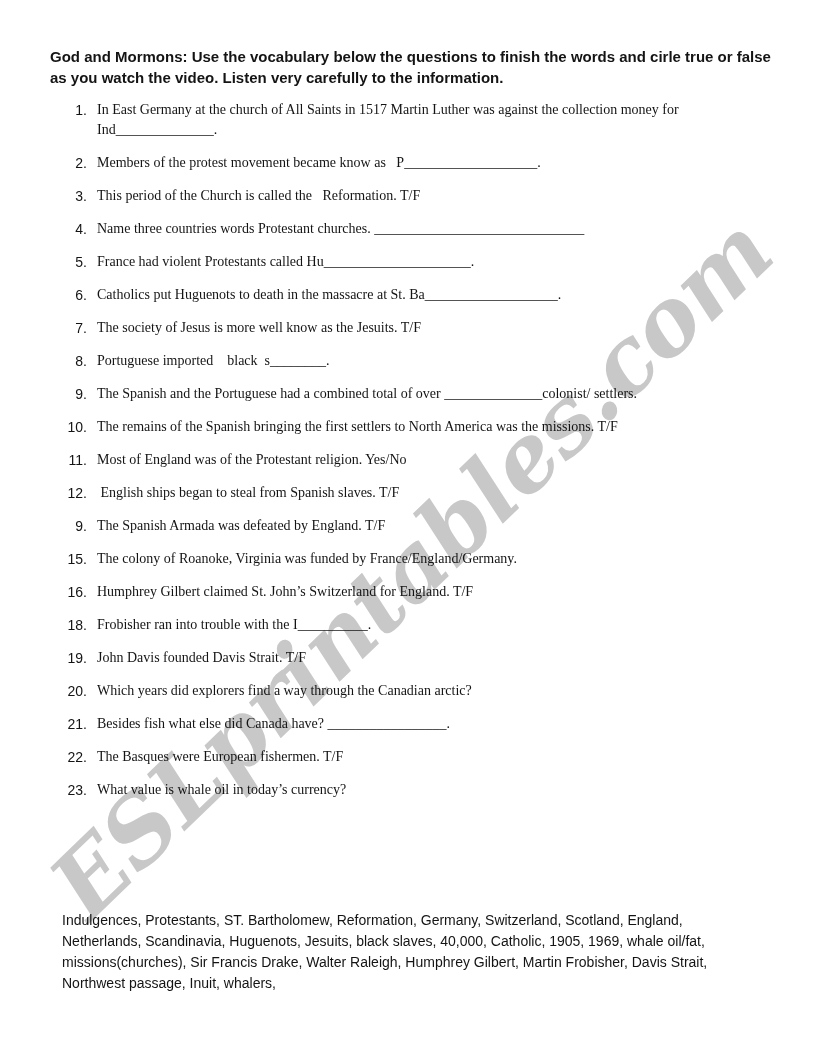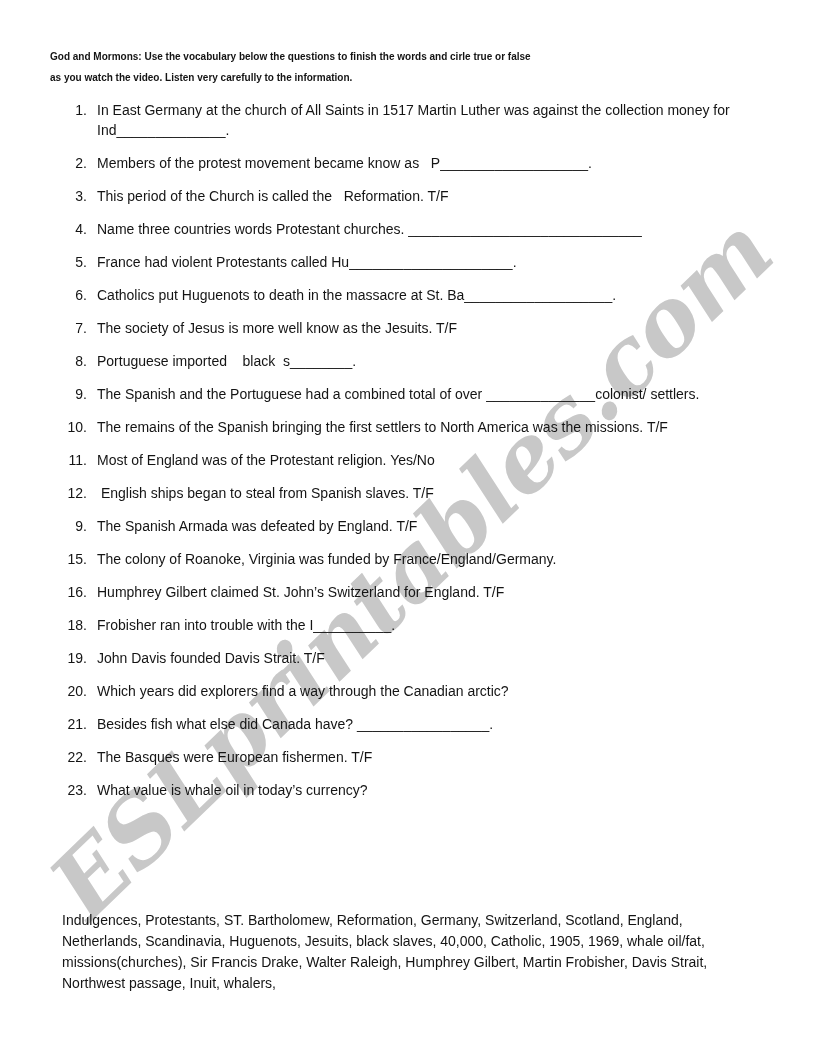--- a/index.html
+++ b/index.html
@@ -27,21 +27,21 @@
     color: #c8c8c8;
     white-space: nowrap;
     z-index: 0;
     user-select: none;
   }
   .content { position: relative; z-index: 1; }
   .title {
     position: absolute;
     left: 50px; top: 46px;
     margin: 0;
-    font-size: 10px;
+    font-size: 15px;
     font-weight: bold;
     line-height: 21px;
     white-space: pre-wrap;
   }
   .questions {
     position: absolute;
     left: 50px; top: 100px;
     width: 740px;
   }
   .q {
@@ -52,20 +52,21 @@
   }
   .q-num {
     flex: 0 0 37px;
     padding-right: 10px;
     text-align: right;
     white-space: nowrap;
   }
   .q-text {
     flex: 1;
     white-space: pre-wrap;
+    font-family: Liberation Serif, serif;
   }
   .vocab {
     position: absolute;
     left: 50px; top: 898px;
     width: 700px;
     margin: 12px;
     font-size: 14px;
     line-height: 21px;
   }
 </style>

